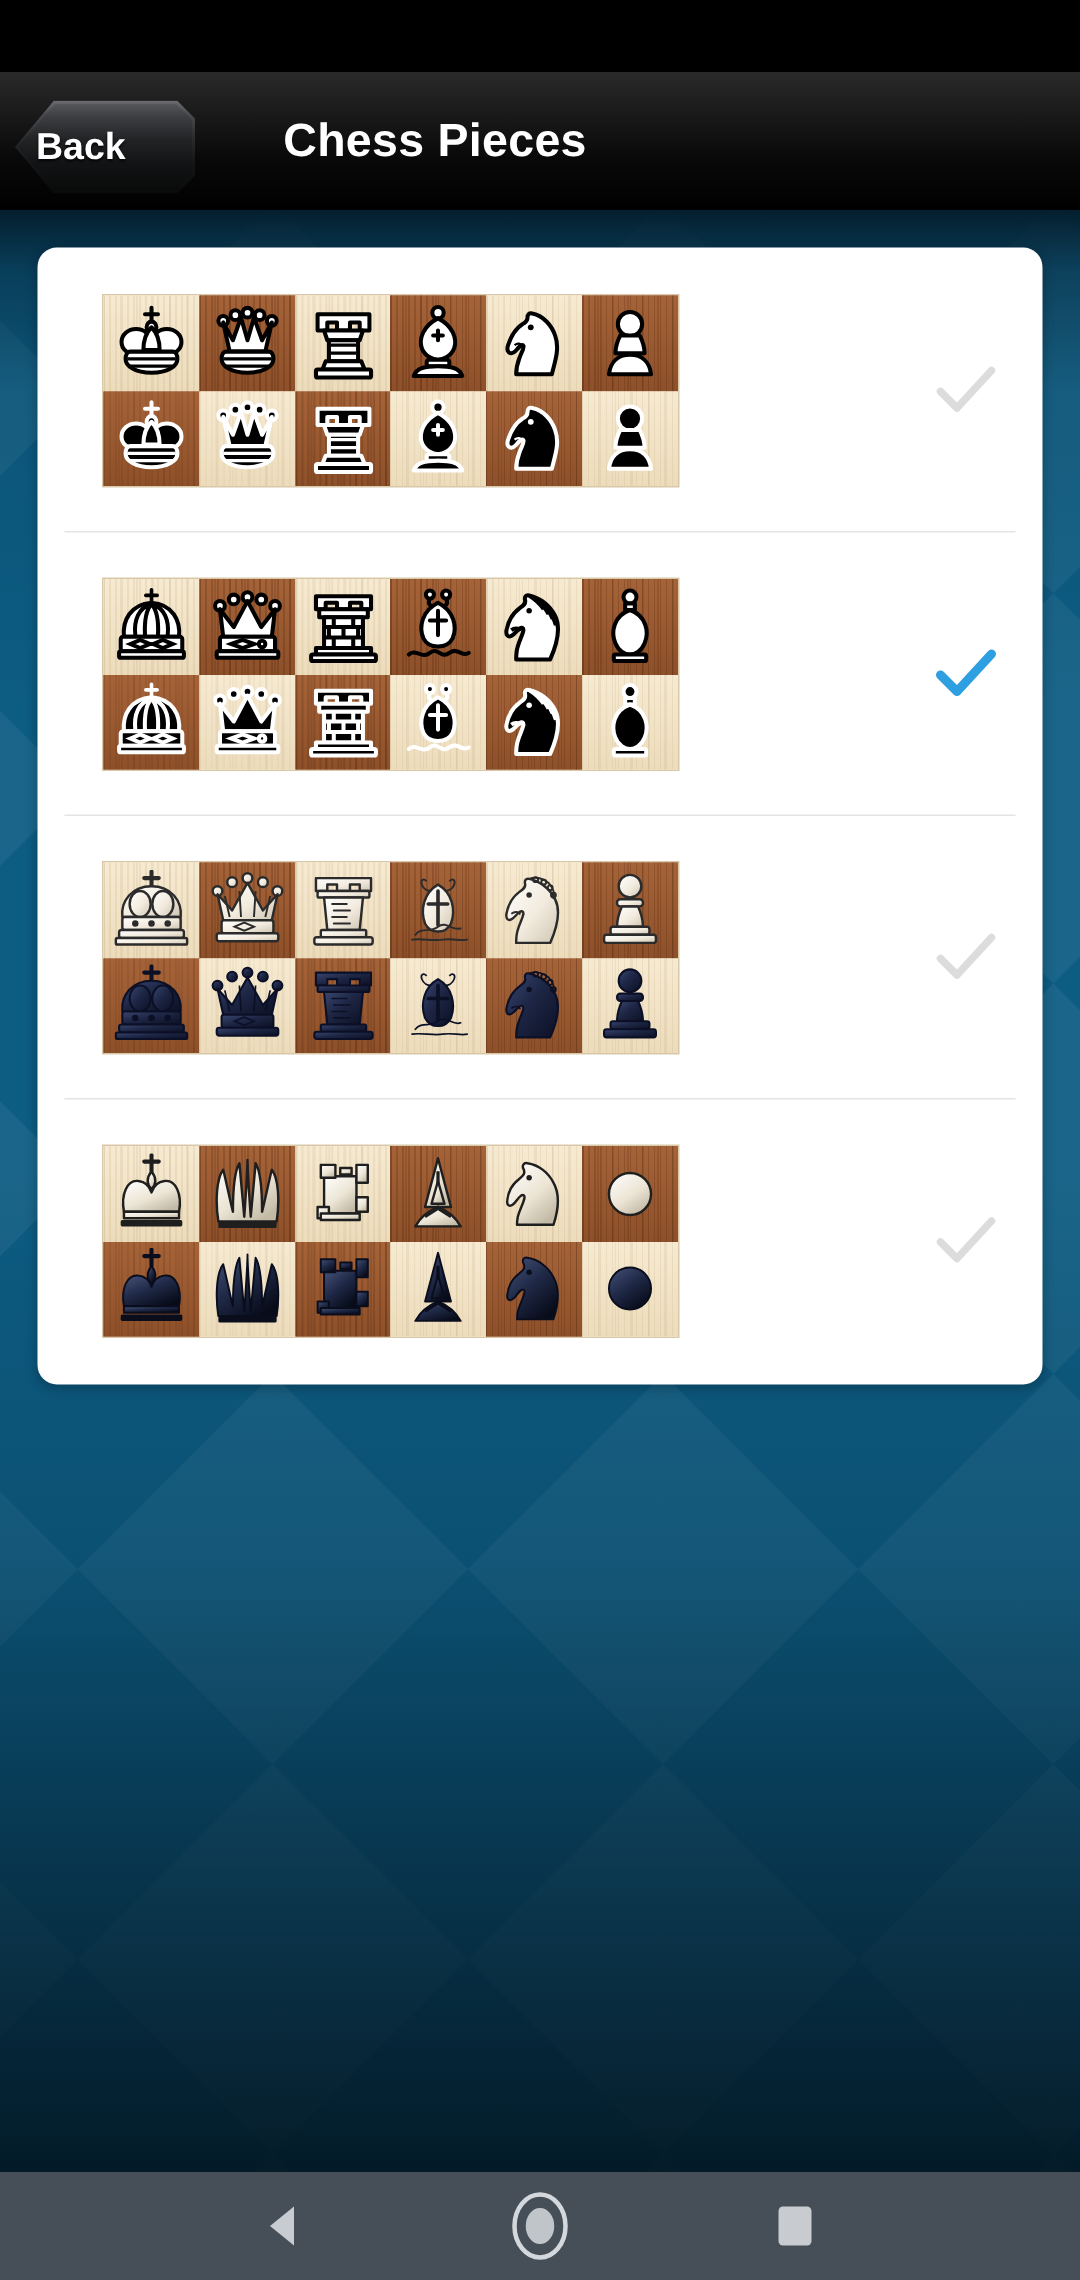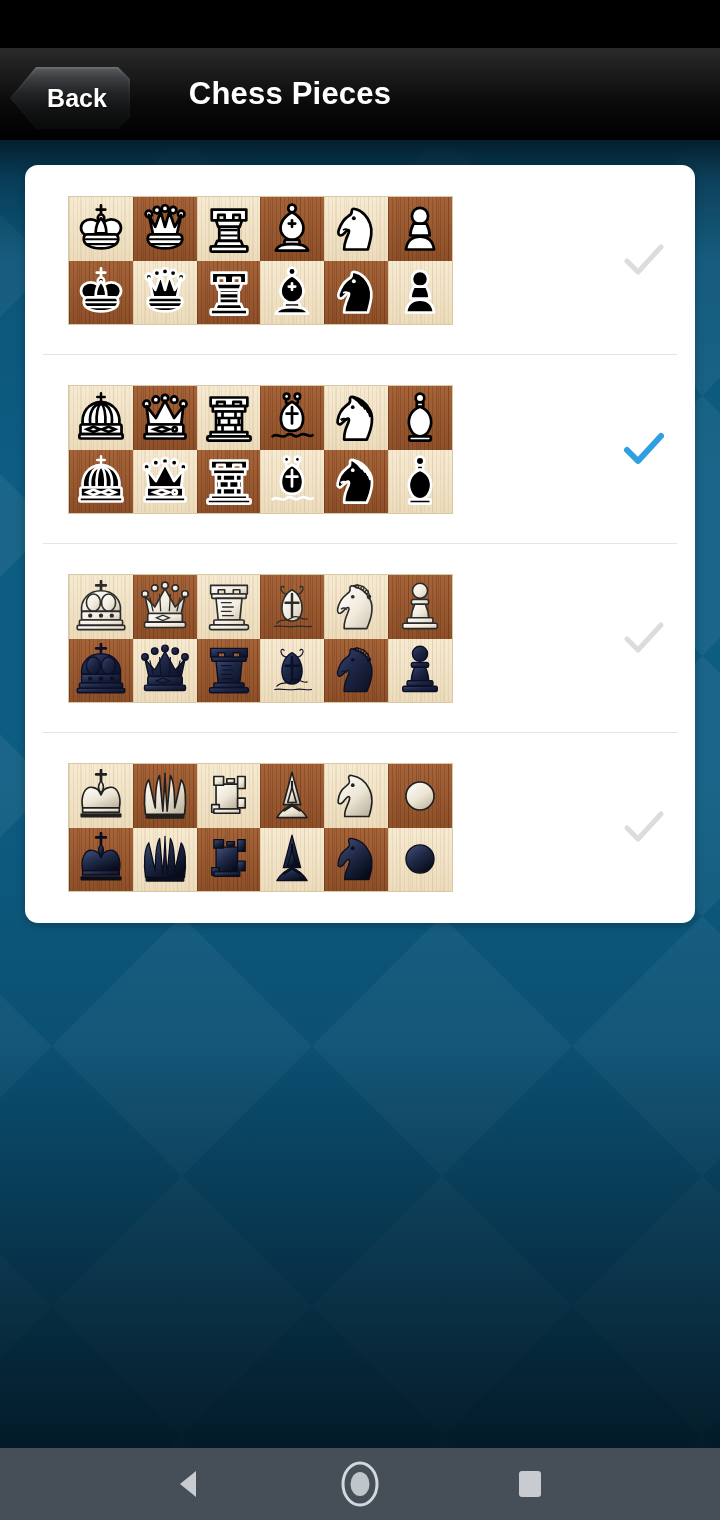--- a/index.html
+++ b/index.html
@@ -77,21 +77,20 @@
     width: 116px; height: 58px;
     background: linear-gradient(to bottom, #55575a 0%, #3b3d40 16%, #222325 42%, #121314 70%, #090a0a 100%);
     -webkit-clip-path: polygon(25px 0%, 105px 0%, 116px 11px, 116px 47px, 105px 100%, 25px 100%, 0% 50%);
     clip-path: polygon(25px 0%, 105px 0%, 116px 11px, 116px 47px, 105px 100%, 25px 100%, 0% 50%);
   }
   #back-button .bb-label {
     position: absolute;
     left: 0; top: 0;
     width: 120px; height: 62px;
     line-height: 62px;
-    text-align: center;
     padding-left: 14px;
     box-sizing: border-box;
     color: #ffffff;
     font-size: 25px;
     font-weight: bold;
     text-shadow: 0 1px 2px rgba(0,0,0,0.9);
   }
 
   
   #app-bg {

